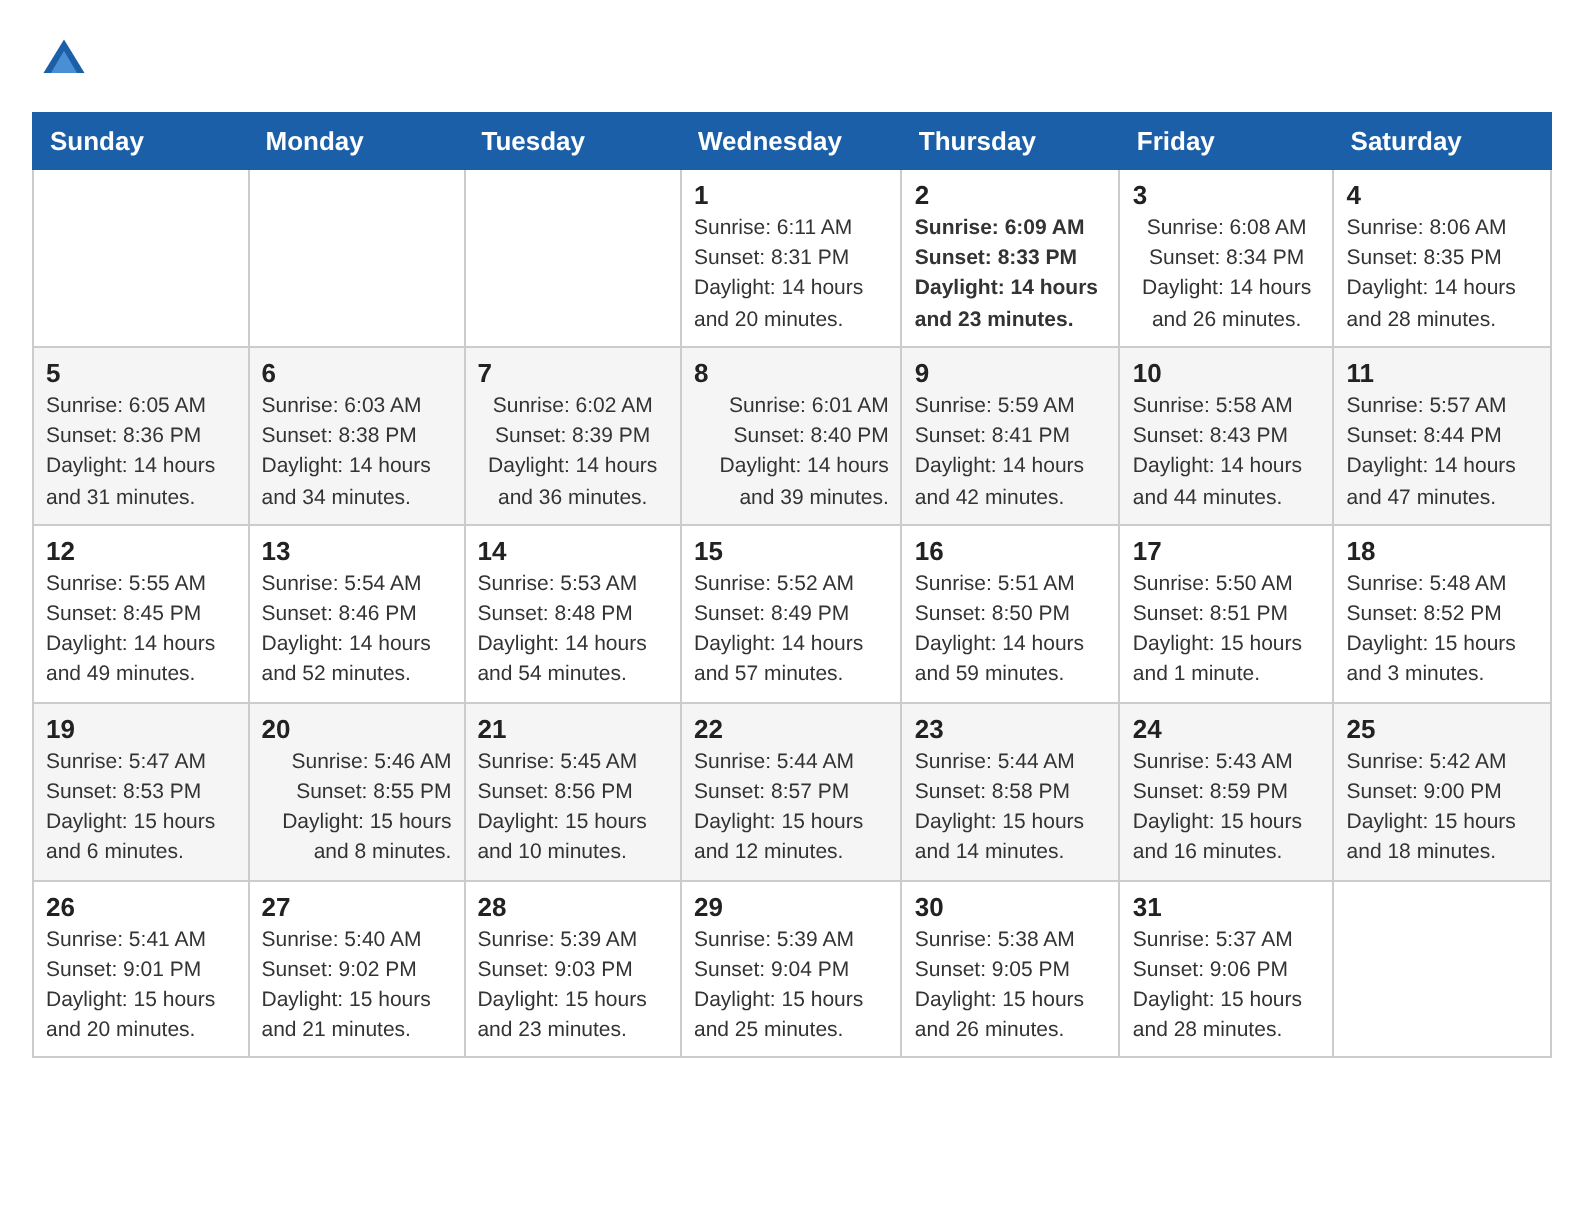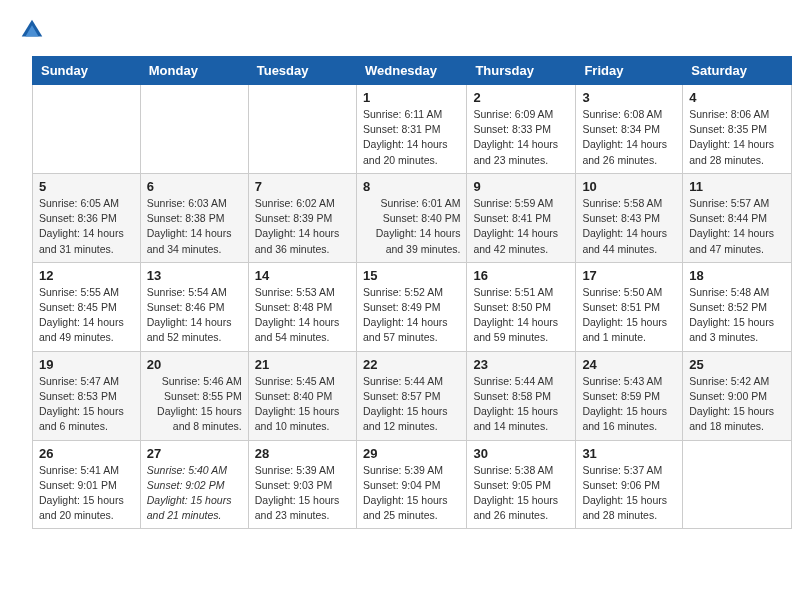--- a/index.html
+++ b/index.html
@@ -37,21 +37,20 @@
     }
     .subtitle {
       font-size: 16px;
       color: #333;
       font-weight: normal;
     }
     .calendar {
       width: 100%;
       border-collapse: collapse;
       border: 1px solid #ccc;
-      margin-left: 16px;
     }
     .calendar th {
       background-color: #1a5fa8;
       color: white;
       font-size: 13px;
       font-weight: bold;
       padding: 6px 8px;
       text-align: left;
       border: 1px solid #1a5fa8;
     }
@@ -124,28 +123,28 @@
         <td class="empty-cell"></td>
         <td>
           <div class="day-number">1</div>
           <div class="day-info" style="white-space: pre-line;">Sunrise: 6:11 AM
 Sunset: 8:31 PM
 Daylight: 14 hours
 and 20 minutes.</div>
         </td>
         <td>
           <div class="day-number">2</div>
-          <div class="day-info" style="white-space: pre-line;">Sunrise: 6:09 AM
+          <div class="day-info" style="white-space: pre-line; font-weight: bold;">Sunrise: 6:09 AM
 Sunset: 8:33 PM
 Daylight: 14 hours
 and 23 minutes.</div>
         </td>
         <td>
           <div class="day-number">3</div>
-          <div class="day-info" style="white-space: pre-line;">Sunrise: 6:08 AM
+          <div class="day-info" style="white-space: pre-line; text-align: center;">Sunrise: 6:08 AM
 Sunset: 8:34 PM
 Daylight: 14 hours
 and 26 minutes.</div>
         </td>
         <td>
           <div class="day-number">4</div>
           <div class="day-info" style="white-space: pre-line;">Sunrise: 8:06 AM
 Sunset: 8:35 PM
 Daylight: 14 hours
 and 28 minutes.</div>
@@ -161,21 +160,21 @@
         </td>
         <td>
           <div class="day-number">6</div>
           <div class="day-info" style="white-space: pre-line;">Sunrise: 6:03 AM
 Sunset: 8:38 PM
 Daylight: 14 hours
 and 34 minutes.</div>
         </td>
         <td>
           <div class="day-number">7</div>
-          <div class="day-info" style="white-space: pre-line;">Sunrise: 6:02 AM
+          <div class="day-info" style="white-space: pre-line; text-align: center;">Sunrise: 6:02 AM
 Sunset: 8:39 PM
 Daylight: 14 hours
 and 36 minutes.</div>
         </td>
         <td>
           <div class="day-number">8</div>
           <div class="day-info" style="white-space: pre-line; text-align: right;">Sunrise: 6:01 AM
 Sunset: 8:40 PM
 Daylight: 14 hours
 and 39 minutes.</div>
@@ -264,21 +263,21 @@
         <td>
           <div class="day-number">20</div>
           <div class="day-info" style="white-space: pre-line; text-align: right;">Sunrise: 5:46 AM
 Sunset: 8:55 PM
 Daylight: 15 hours
 and 8 minutes.</div>
         </td>
         <td>
           <div class="day-number">21</div>
           <div class="day-info" style="white-space: pre-line;">Sunrise: 5:45 AM
-Sunset: 8:40 PM
+Sunset: 8:56 PM
 Daylight: 15 hours
 and 10 minutes.</div>
         </td>
         <td>
           <div class="day-number">22</div>
           <div class="day-info" style="white-space: pre-line;">Sunrise: 5:44 AM
 Sunset: 8:57 PM
 Daylight: 15 hours
 and 12 minutes.</div>
         </td>
@@ -307,21 +306,21 @@
       <tr>
         <td>
           <div class="day-number">26</div>
           <div class="day-info" style="white-space: pre-line;">Sunrise: 5:41 AM
 Sunset: 9:01 PM
 Daylight: 15 hours
 and 20 minutes.</div>
         </td>
         <td>
           <div class="day-number">27</div>
-          <div class="day-info" style="white-space: pre-line; font-style: italic;">Sunrise: 5:40 AM
+          <div class="day-info" style="white-space: pre-line;">Sunrise: 5:40 AM
 Sunset: 9:02 PM
 Daylight: 15 hours
 and 21 minutes.</div>
         </td>
         <td>
           <div class="day-number">28</div>
           <div class="day-info" style="white-space: pre-line;">Sunrise: 5:39 AM
 Sunset: 9:03 PM
 Daylight: 15 hours
 and 23 minutes.</div>

